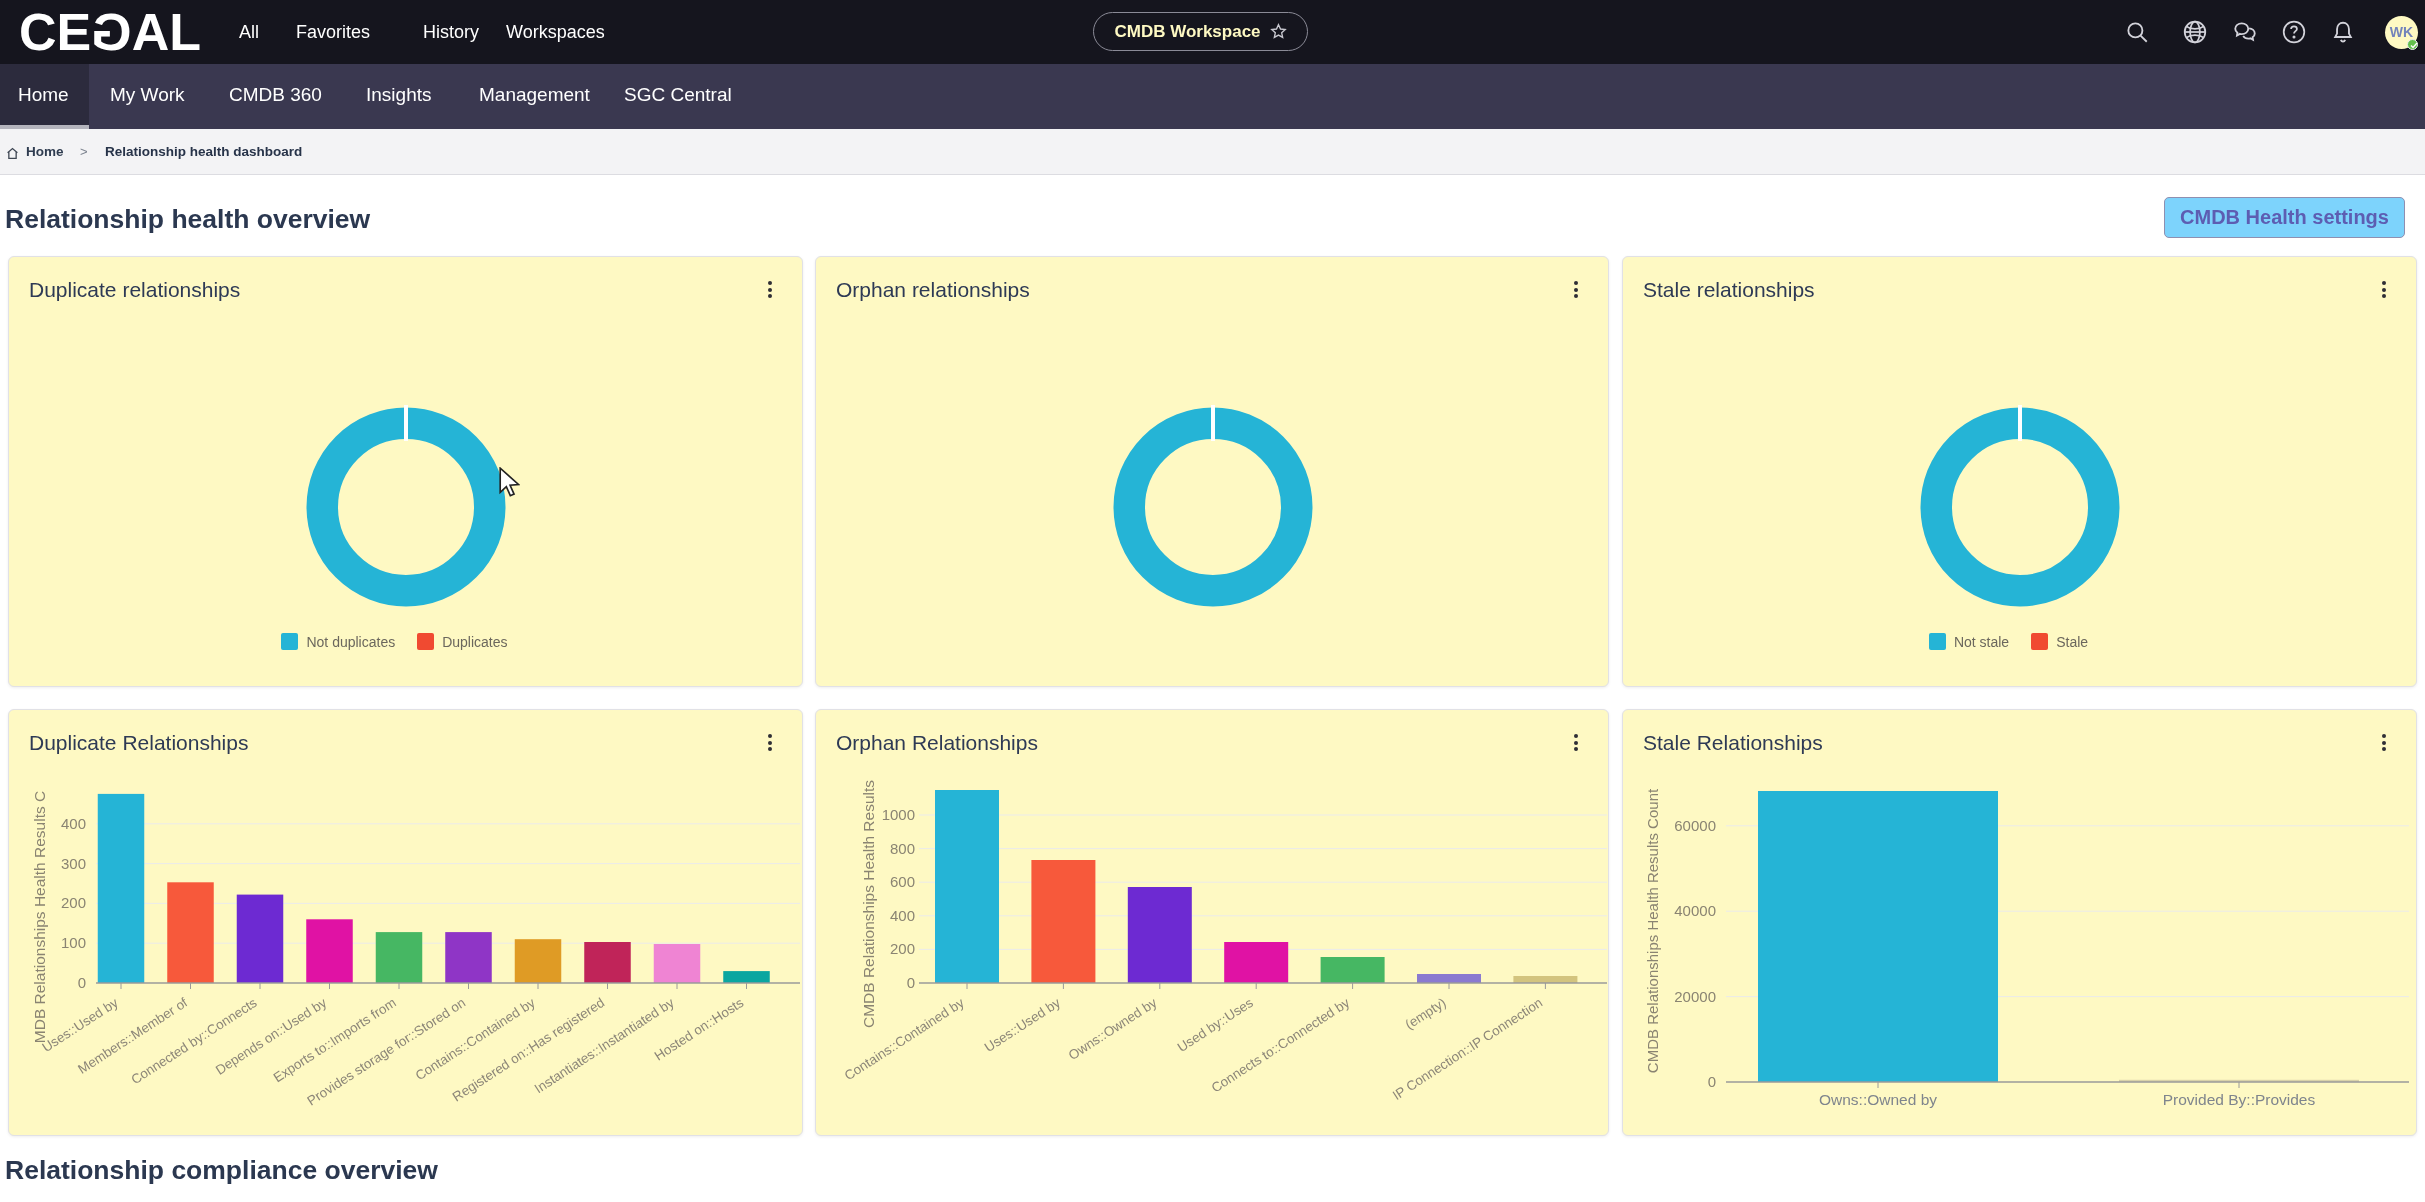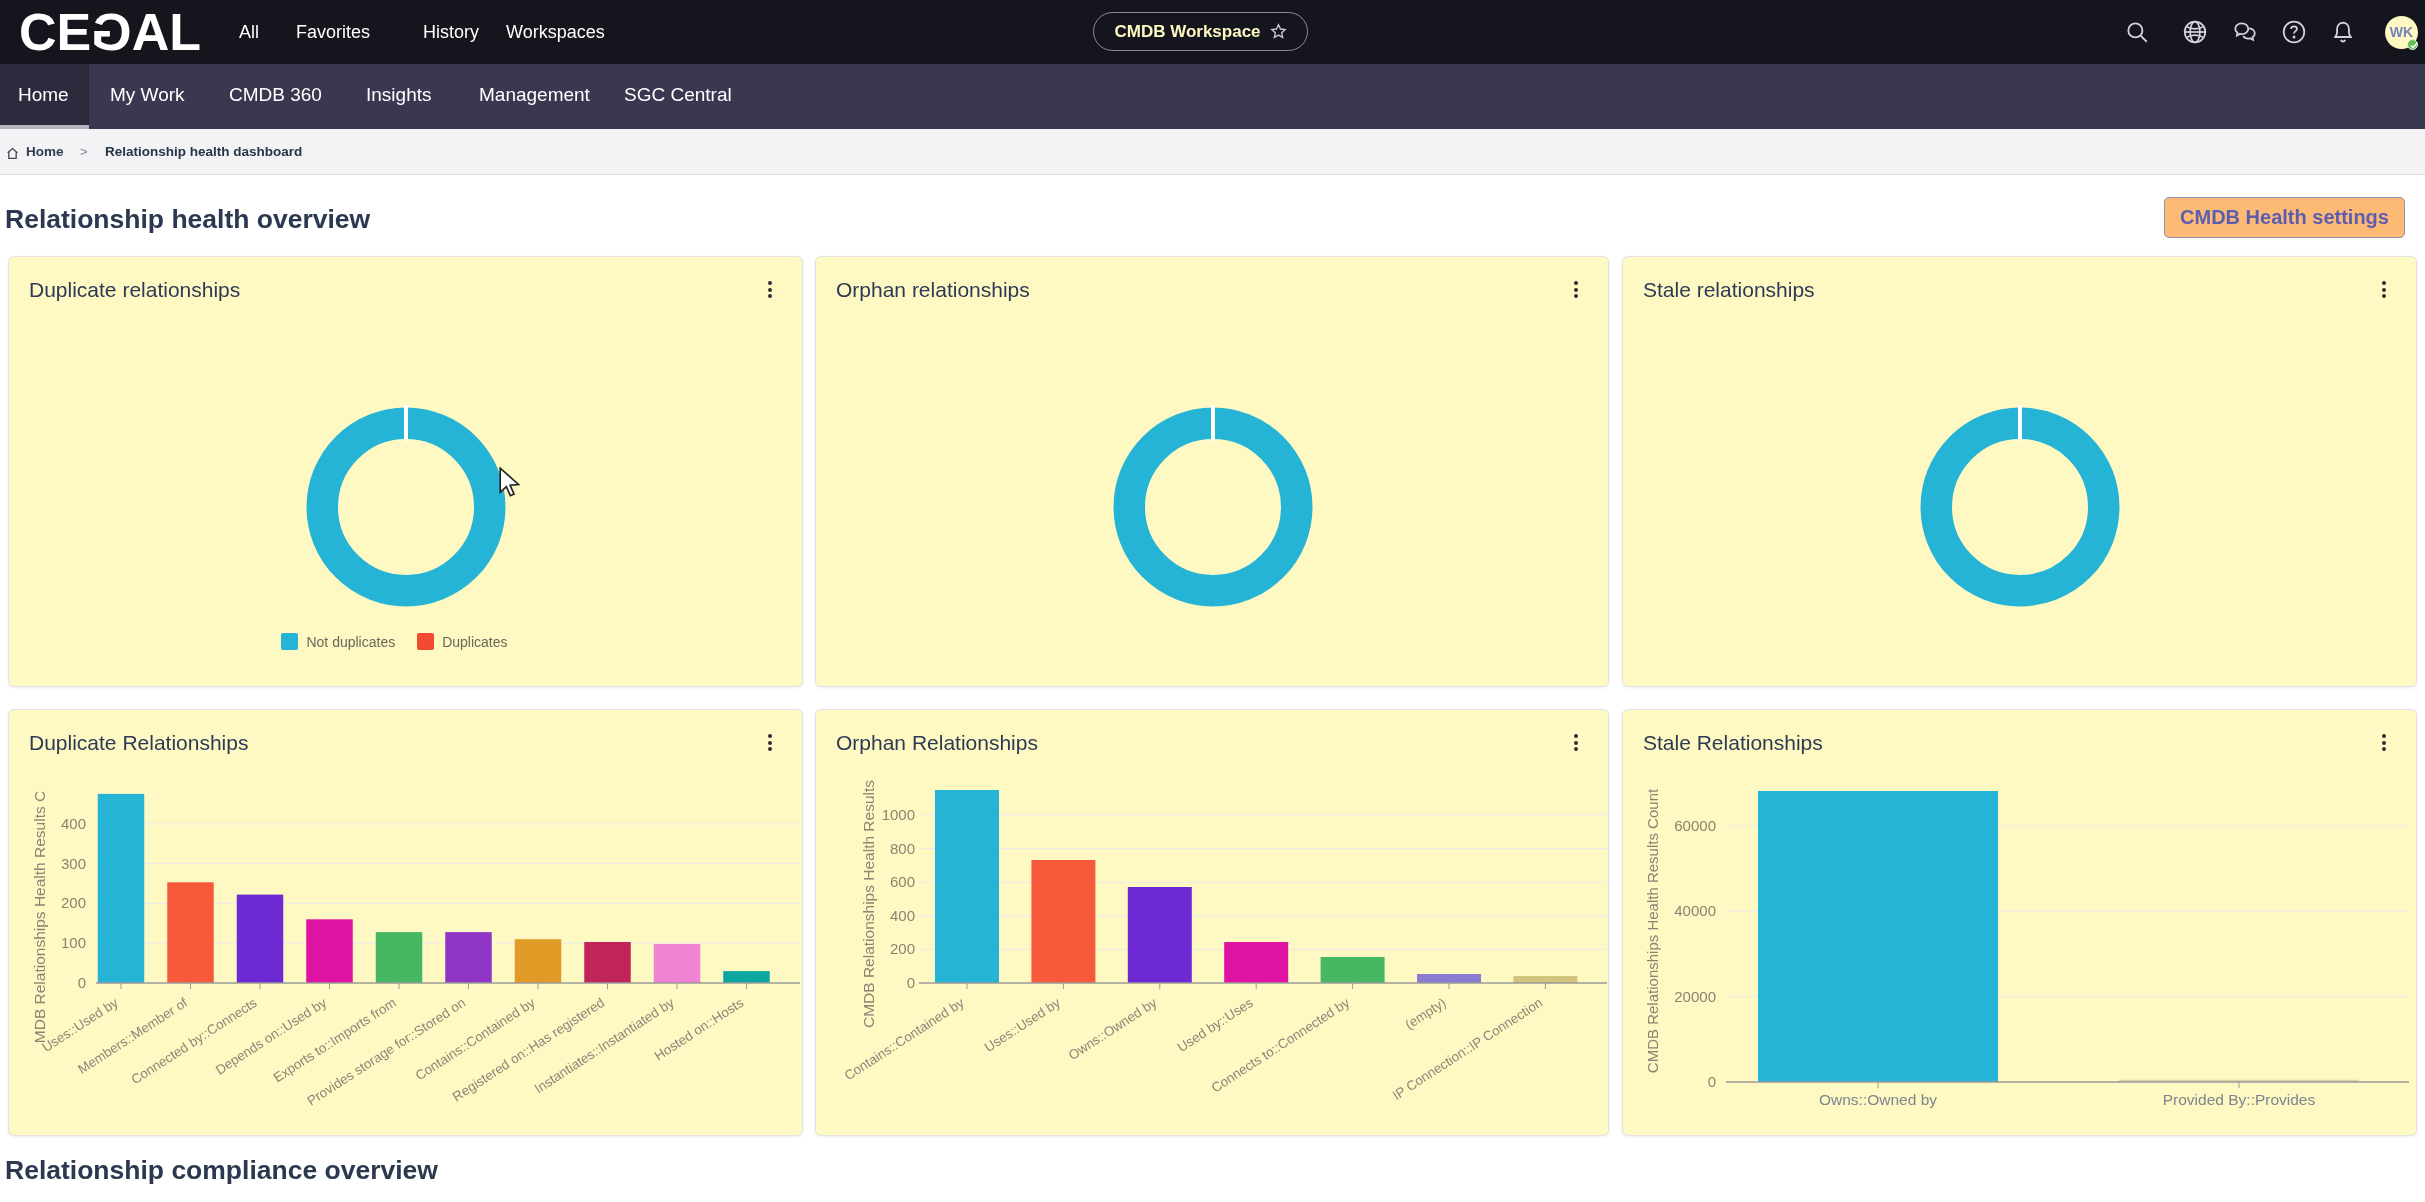--- a/index.html
+++ b/index.html
@@ -20,21 +20,21 @@
 #nav2 { position:absolute; left:0; top:64px; width:2425px; height:65px; background:#3a3850; }
 #hometab { position:absolute; left:0; top:0; width:89px; height:61px; background:#2c2b3d; }
 #homeline { position:absolute; left:0; top:61px; width:89px; height:4px; background:#b4b4bd; }
 .nav2item { position:absolute; top:0; height:61px; line-height:61px; color:#fff; font-size:19px; }
 
 #crumb { position:absolute; left:0; top:129px; width:2425px; height:46px; background:#f3f3f5; border-bottom:1px solid #dcdce1; }
 #crumb .t1 { position:absolute; left:26px; top:0; height:45px; line-height:45px; font-size:13.5px; font-weight:bold; color:#2f3c50; }
 #crumb .sep { position:absolute; left:80px; top:0; height:45px; line-height:45px; font-size:13px; color:#7b828e; }
 #crumb .t2 { position:absolute; left:105px; top:0; height:45px; line-height:45px; font-size:13.5px; font-weight:bold; color:#273349; }
 h1.pagehead { position:absolute; left:5px; font-size:26.5px; line-height:36px; font-weight:bold; color:#2b3850; letter-spacing:0; }
-#settingsbtn { position:absolute; left:2164px; top:197px; width:241px; height:41px; background:#fdba74; border:1px solid #8f8fb0; border-radius:5px; color:#5d5db2; font-size:20px; font-weight:bold; text-align:center; line-height:39px; }
+#settingsbtn { position:absolute; left:2164px; top:197px; width:241px; height:41px; background:#7dd3fc; border:1px solid #8f8fb0; border-radius:5px; color:#5d5db2; font-size:20px; font-weight:bold; text-align:center; line-height:39px; }
 
 .card { position:absolute; background:#fef9c3; border:1px solid #e1e1e6; border-radius:6px; box-shadow:0 1px 3px rgba(0,0,0,0.07); }
 .cardtitle { position:absolute; left:20px; top:21px; font-size:21px; color:#2e3a55; }
 .kebab { position:absolute; right:30px; top:24px; width:4px; }
 .kebab i { display:block; width:4px; height:4px; border-radius:50%; background:#2f2f35; margin-bottom:2.5px; }
 .legend { position:absolute; left:-22px; right:0; top:376px; display:flex; justify-content:center; gap:22px; }
 .legend .item { display:flex; align-items:center; gap:8px; font-size:14px; color:#6b675d; }
 .legend .sq { width:17px; height:17px; border-radius:2px; }
 .sq.cyan { background:#25b4d6; }
 .sq.red { background:#f04a31; }
@@ -139,20 +139,24 @@
   <div class="cardtitle">Stale relationships</div>
   <div class="kebab">
       <i></i>
       <i></i>
       <i></i>
     </div>
   <svg class="abs" style="left:0;top:0;" width="795" height="431">
     <circle cx="397" cy="250" r="83.75" fill="none" stroke="#25b4d6" stroke-width="31.5"></circle>
     <rect x="395" y="148" width="4" height="36" fill="#ffffff"></rect>
   </svg>
+  <div class="legend">
+    <div class="item"><span class="sq cyan"></span>Not stale</div>
+    <div class="item"><span class="sq red"></span>Stale</div>
+  </div>
 </div>
 
 <div class="card" style="left:8px; top:709px; width:795px; height:427px;">
   <div class="cardtitle">Duplicate Relationships</div>
   <div class="kebab">
       <i></i>
       <i></i>
       <i></i>
     </div>
   <svg class="abs" style="left:0;top:0;" width="795" height="427" font-family="Liberation Sans, sans-serif">

